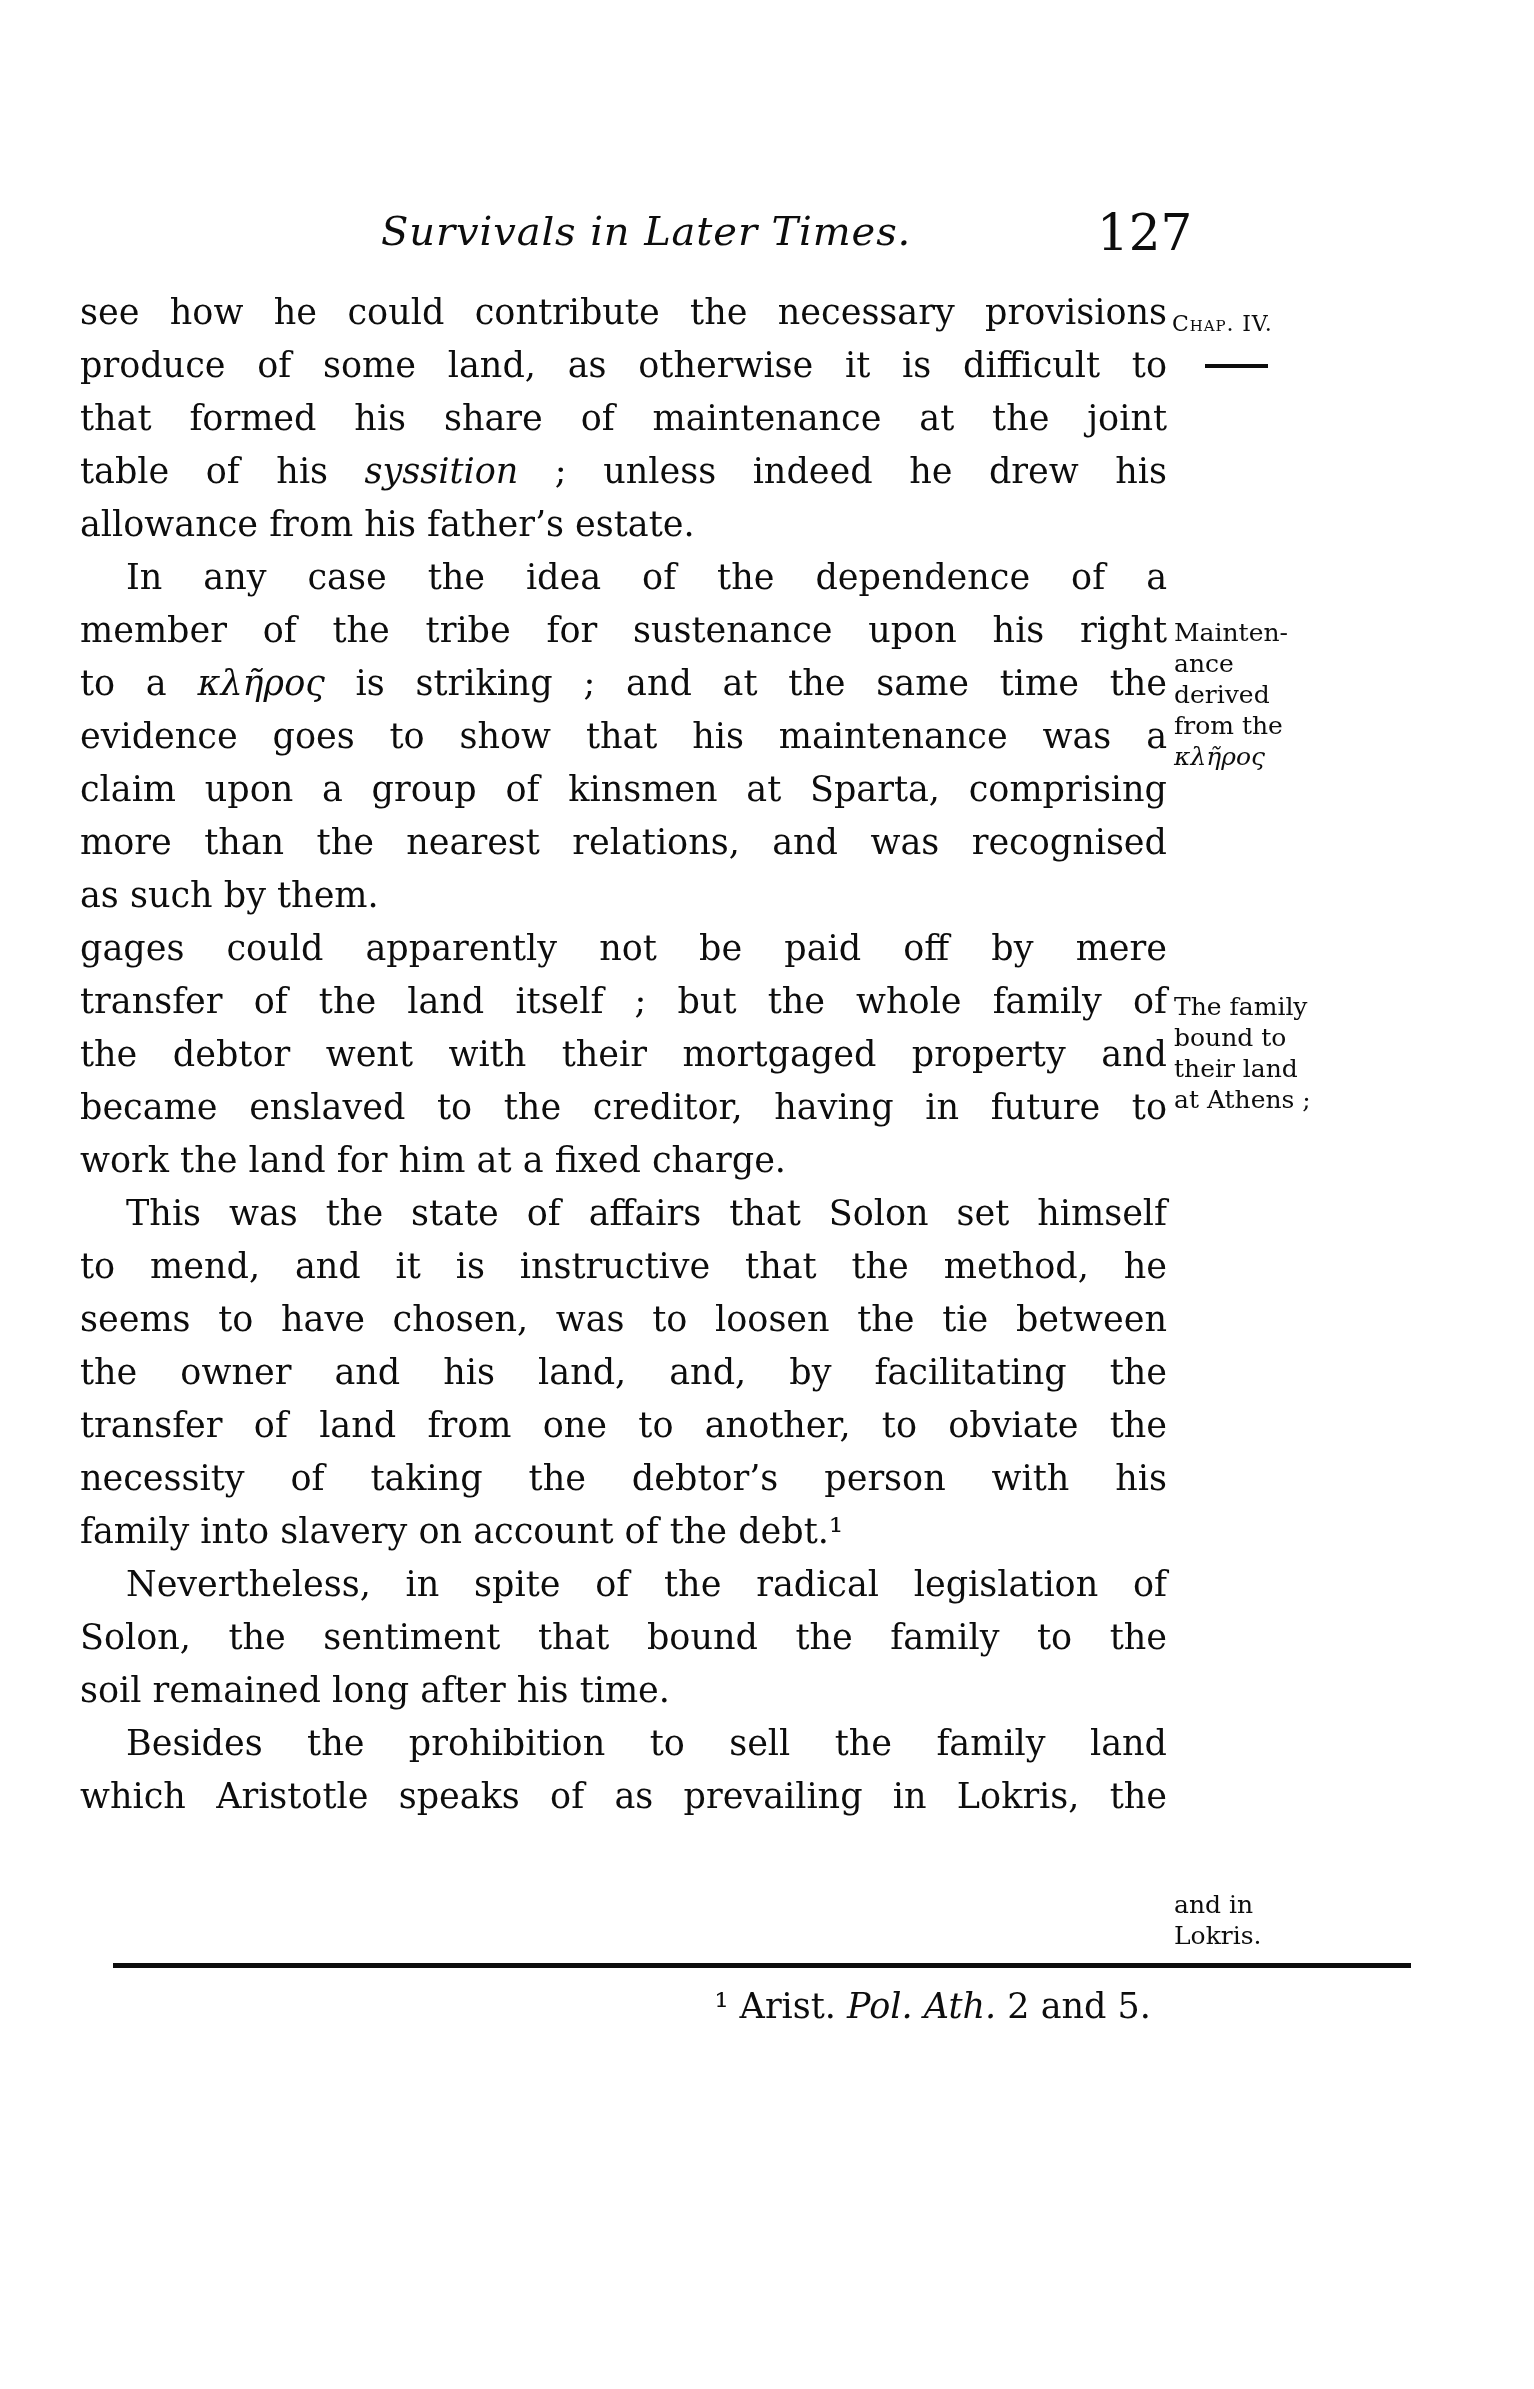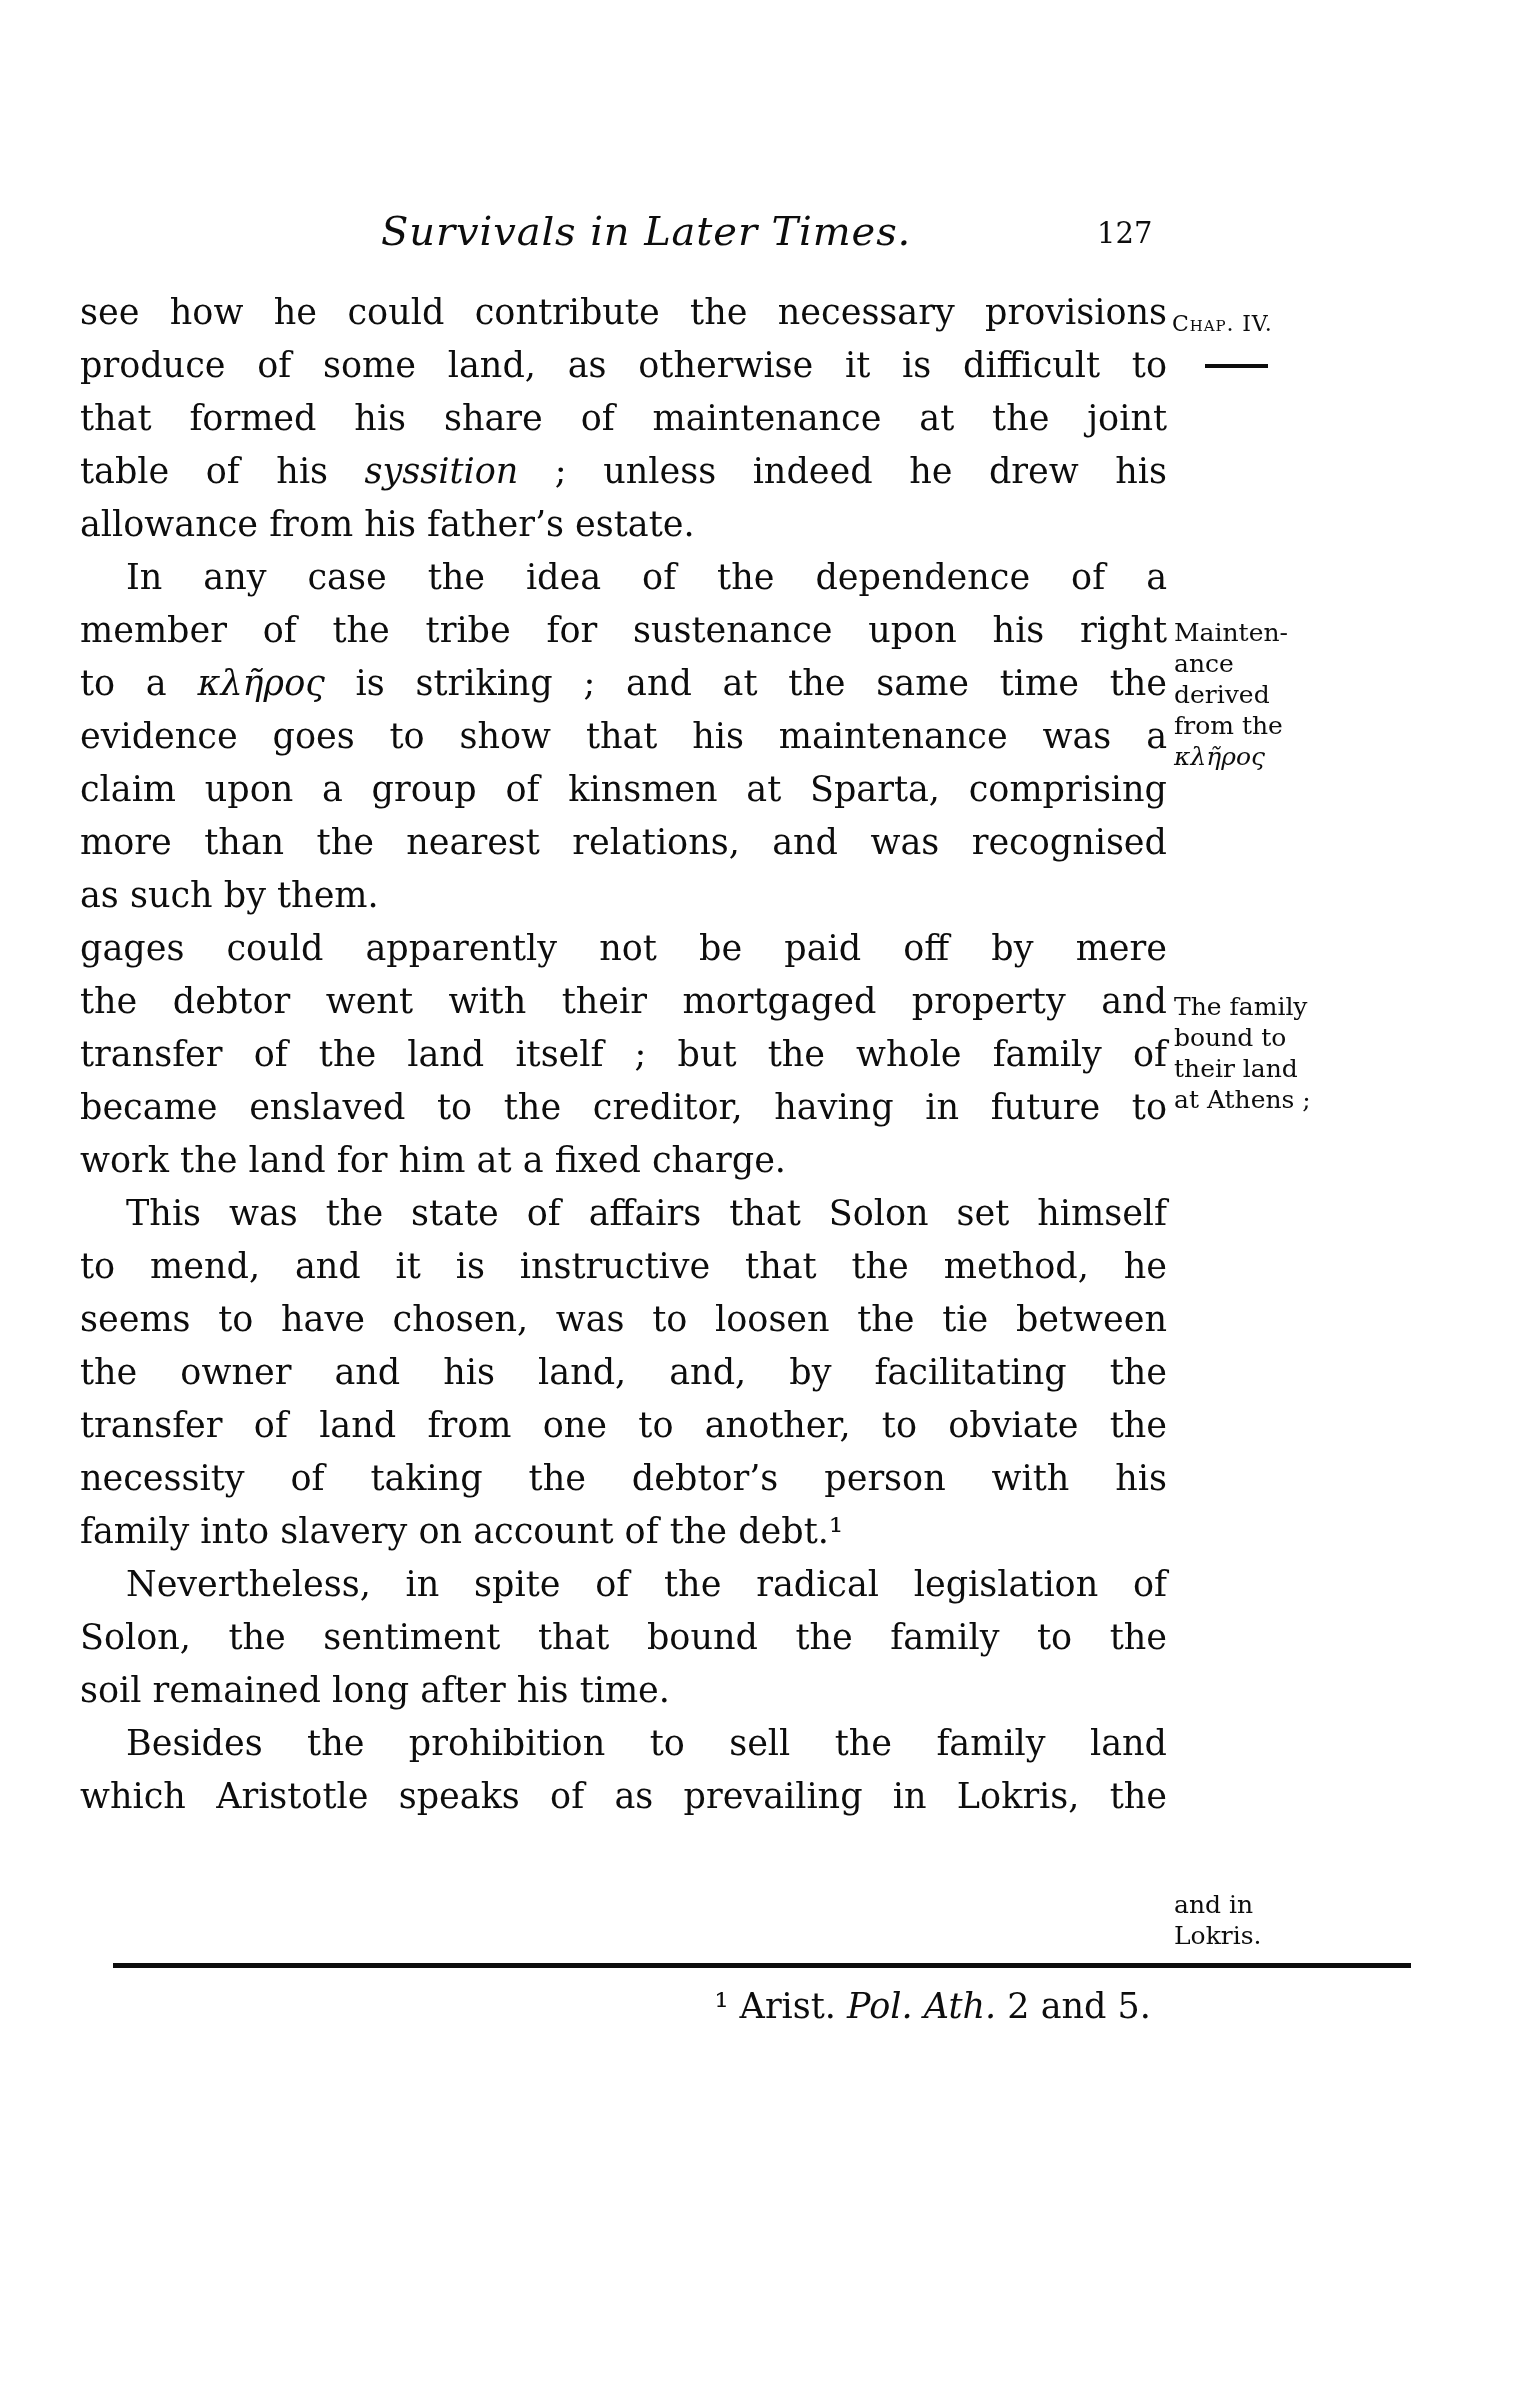--- a/index.html
+++ b/index.html
@@ -11,21 +11,21 @@
     color:#0d0d0d;
     overflow:hidden;
   }
   .header-title {
     position:absolute; left:381px; top:207px;
     font-style:italic; font-size:40px; line-height:48px;
     letter-spacing:0.9px; white-space:nowrap;
   }
   .page-number {
     position:absolute; left:1097px; top:209px;
-    font-size:29px; line-height:48px;
+    font-size:50px; line-height:48px;
   }
   .body-col {
     position:absolute; left:80px; top:286px; width:1087px;
   }
   .bline {
     height:53px; line-height:53px; font-size:35px;
     text-align:justify; text-align-last:justify;
   }
   .bline.end { text-align:right; text-align-last:left; }
   .bline.indent { text-indent:46px; }
@@ -71,22 +71,22 @@
   <div class="bline"><span>table of his </span><span class="it">syssition</span><span> ; unless indeed he drew his</span></div>
   <div class="bline end">allowance from his father’s estate.</div>
   <div class="bline indent">In any case the idea of the dependence of a</div>
   <div class="bline">member of the tribe for sustenance upon his right</div>
   <div class="bline"><span>to a </span><span class="it">κλῆρος</span><span> is striking ; and at the same time the</span></div>
   <div class="bline">evidence goes to show that his maintenance was a</div>
   <div class="bline">claim upon a group of kinsmen at Sparta, comprising</div>
   <div class="bline">more than the nearest relations, and was recognised</div>
   <div class="bline end">as such by them.</div>
   <div class="bline">gages could apparently not be paid off by mere</div>
+  <div class="bline">transfer of the land itself ; but the whole family of</div>
   <div class="bline">the debtor went with their mortgaged property and</div>
-  <div class="bline">transfer of the land itself ; but the whole family of</div>
   <div class="bline">became enslaved to the creditor, having in future to</div>
   <div class="bline end">work the land for him at a fixed charge.</div>
   <div class="bline indent">This was the state of affairs that Solon set himself</div>
   <div class="bline">to mend, and it is instructive that the method, he</div>
   <div class="bline">seems to have chosen, was to loosen the tie between</div>
   <div class="bline">the owner and his land, and, by facilitating the</div>
   <div class="bline">transfer of land from one to another, to obviate the</div>
   <div class="bline">necessity of taking the debtor’s person with his</div>
   <div class="bline end">family into slavery on account of the debt.¹</div>
   <div class="bline indent">Nevertheless, in spite of the radical legislation of</div>

